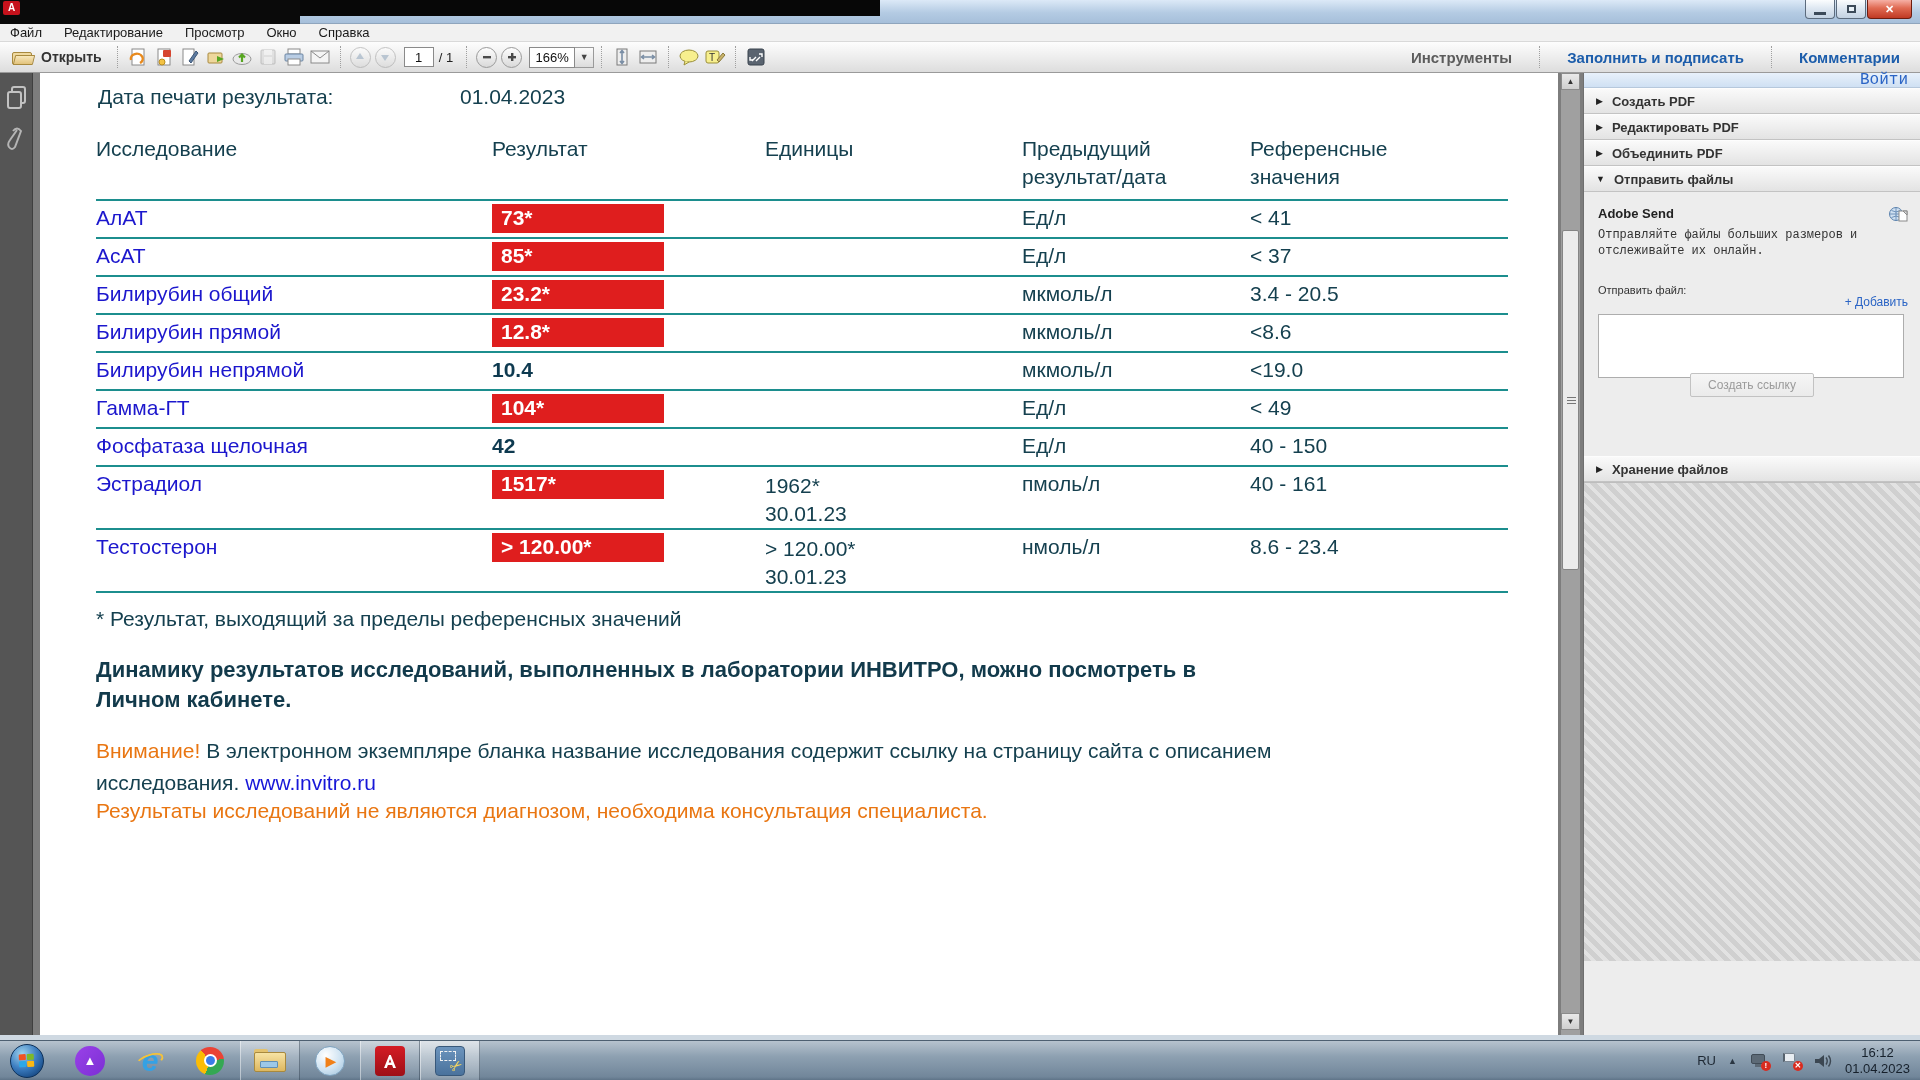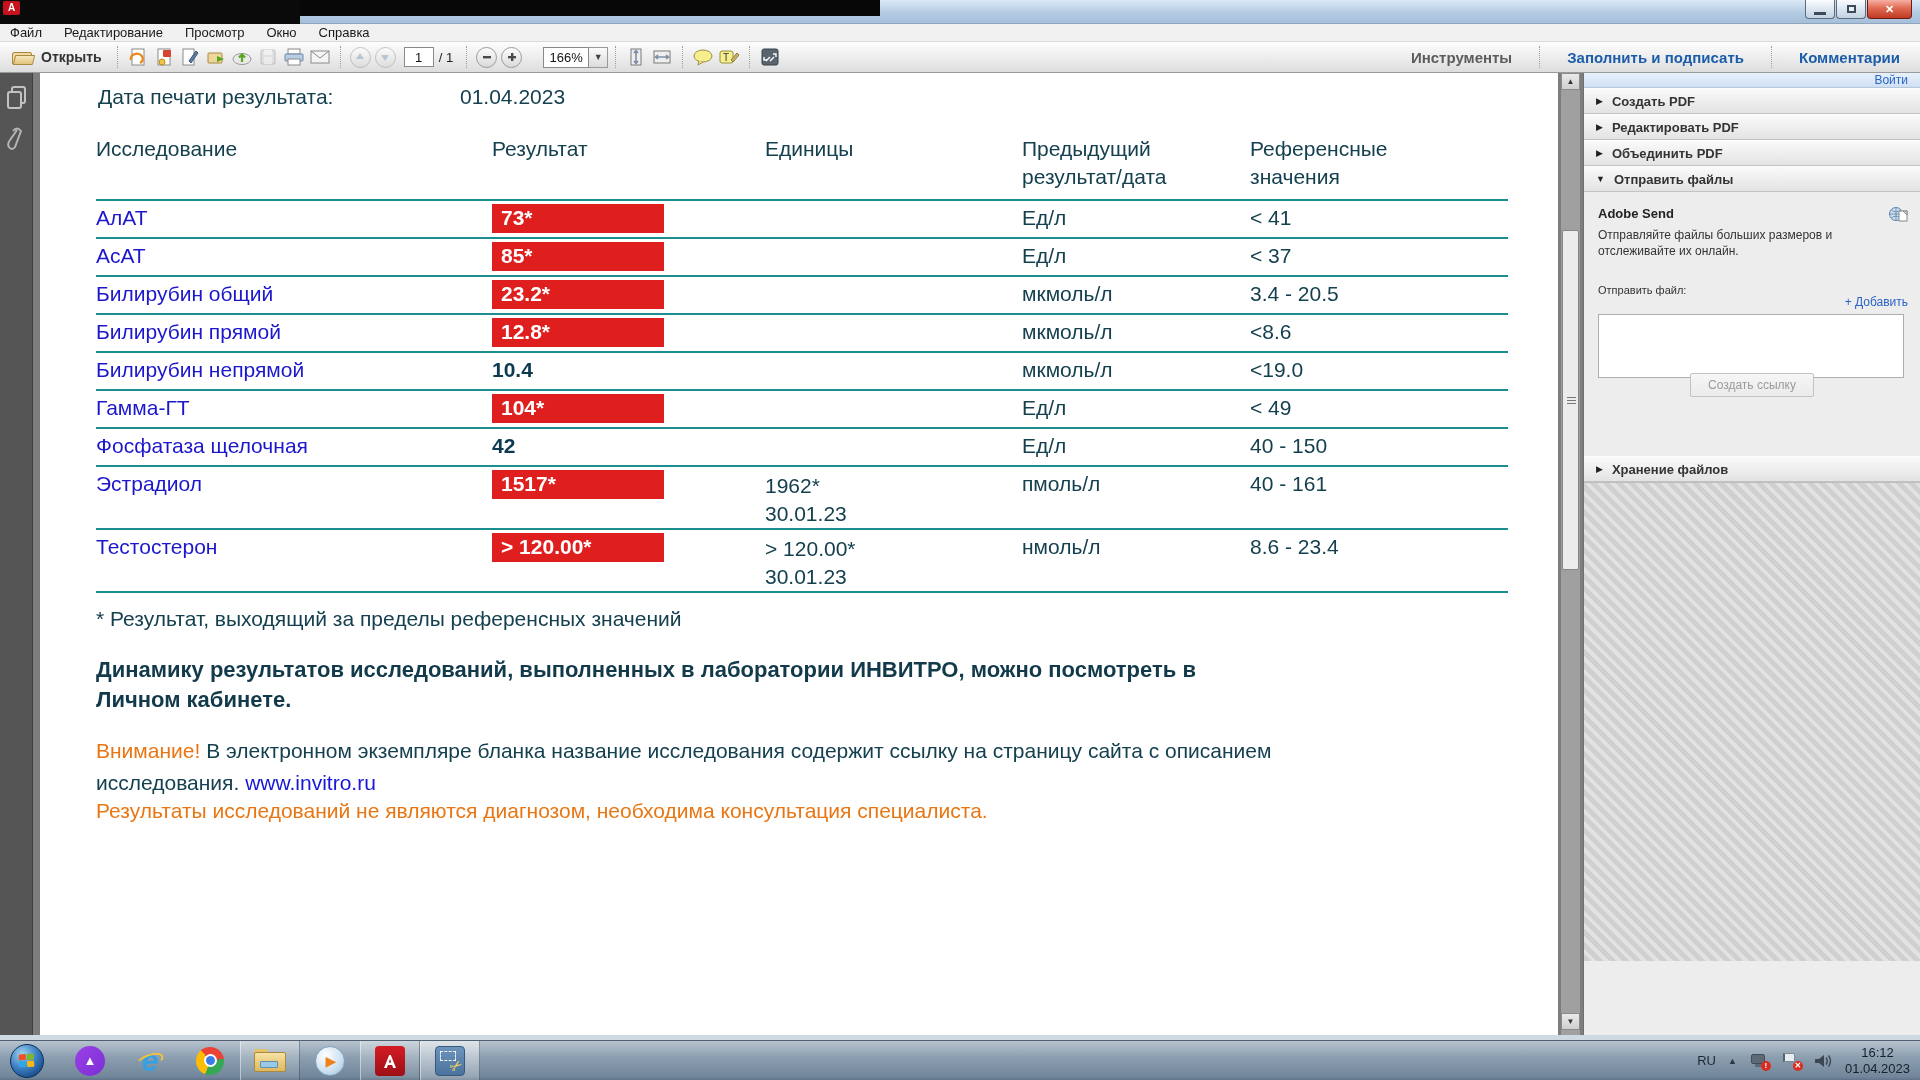--- a/index.html
+++ b/index.html
@@ -43,21 +43,21 @@
     background:linear-gradient(#f7e7bb,#e2c37c); border:1px solid #a8893e; border-radius:1px;
     transform:skewX(-14deg); }
   .tb-ico { width:26px; height:24px; display:flex; align-items:center; justify-content:center; }
   .pg-input { width:30px; height:20px; border:1px solid #8a8a8a; background:#fff; font-size:13px;
     text-align:center; color:#111; }
   .pg-count { font-size:13px; color:#222; margin:0 6px 0 5px; }
   .round-btn { width:21px; height:21px; border-radius:50%; border:1px solid #9a9a9a;
     background:linear-gradient(#fefefe,#d9d9d9); display:flex; align-items:center; justify-content:center;
     margin:0 2px; }
   .round-btn svg { display:block; }
-  .zoom-box { display:flex; align-items:center; margin-left:19px; }
+  .zoom-box { display:flex; align-items:center; margin-left:5px; }
   .zoom-val { width:46px; height:21px; border:1px solid #8a8a8a; background:#fff; font-size:13px;
     color:#111; display:flex; align-items:center; justify-content:center; }
   .zoom-dd { width:19px; height:21px; border:1px solid #9a9a9a; border-left:none;
     background:linear-gradient(#fbfbfb,#dcdcdc); display:flex; align-items:center; justify-content:center;
     font-size:9px; color:#444; }
   .tb-right { margin-left:auto; display:flex; align-items:center; height:100%; }
   .tb-right .txt-btn { font-size:15px; font-weight:bold; padding:0 20px; height:100%;
     display:flex; align-items:center; }
   .tb-right .gray { color:#5c5c5c; }
   .tb-right .blue { color:#1c5dab; }
@@ -106,29 +106,29 @@
     border:1px solid #858585; border-radius:2px; }
   .scr-grip { position:absolute; left:4px; top:166px; width:9px; height:7px;
     border-top:1px solid #777; border-bottom:1px solid #777; }
   .scr-grip:before { content:""; display:block; margin-top:2px; border-top:1px solid #777; }
 
   
   .panel { position:absolute; left:1583px; top:0; width:337px; height:962px; background:#ededed;
     border-left:1px solid #6f6f6f; }
   .signin-bar { height:15px; background:linear-gradient(#e8f1fb,#cfe0f3); border-bottom:1px solid #b6c8dc;
     display:flex; justify-content:flex-end; align-items:center; padding-right:12px; }
-  .signin-bar span { font-size:12px; color:#2a64c5; }
+  .signin-bar span { font-size:16px; color:#2a64c5;font-family:Liberation Mono, monospace; }
   .sec-head { height:26px; background:linear-gradient(#fafafa,#e3e3e3); border-bottom:1px solid #c3c3c3;
     border-top:1px solid #fdfdfd; display:flex; align-items:center; padding-left:12px; gap:9px; }
   .sec-head .arr { font-size:9px; color:#222; }
   .sec-head .lbl { font-size:13px; font-weight:bold; color:#333; }
   .send-body { padding:14px 12px 0 14px; position:relative; height:264px; }
   .send-title-row { display:flex; justify-content:space-between; align-items:flex-start; }
   .send-title { font-size:13px; font-weight:bold; color:#222; }
-  .send-desc { font-size:12px; color:#333; line-height:16px; margin-top:5px; width:300px; }
+  .send-desc { font-size:12px; color:#333; line-height:16px; margin-top:5px; width:300px;font-family:Liberation Mono, monospace; }
   .send-file-row { display:flex; justify-content:space-between; align-items:center; margin-top:12px; }
   .send-file-label { font-size:11px; color:#333; }
   .add-link { font-size:12px; color:#2a64c5;margin-top:24px; }
   .file-box { margin-top:5px; width:306px; height:64px; background:#fff; border:1px solid #adadad; }
   .create-link-btn { position:absolute; left:50%; transform:translateX(-50%); top:181px;
     width:124px; height:24px; background:linear-gradient(#f6f6f6,#ebebeb); border:1px solid #c2c2c2;
     border-radius:2px; font-size:12px; color:#9b9b9b; display:flex; align-items:center; justify-content:center; }
   .hatch { height:479px; background:repeating-linear-gradient(45deg,#d0d0d0 0 5px,#e2e2e2 5px 9px);
     border-top:1px solid #bdbdbd; }
 

